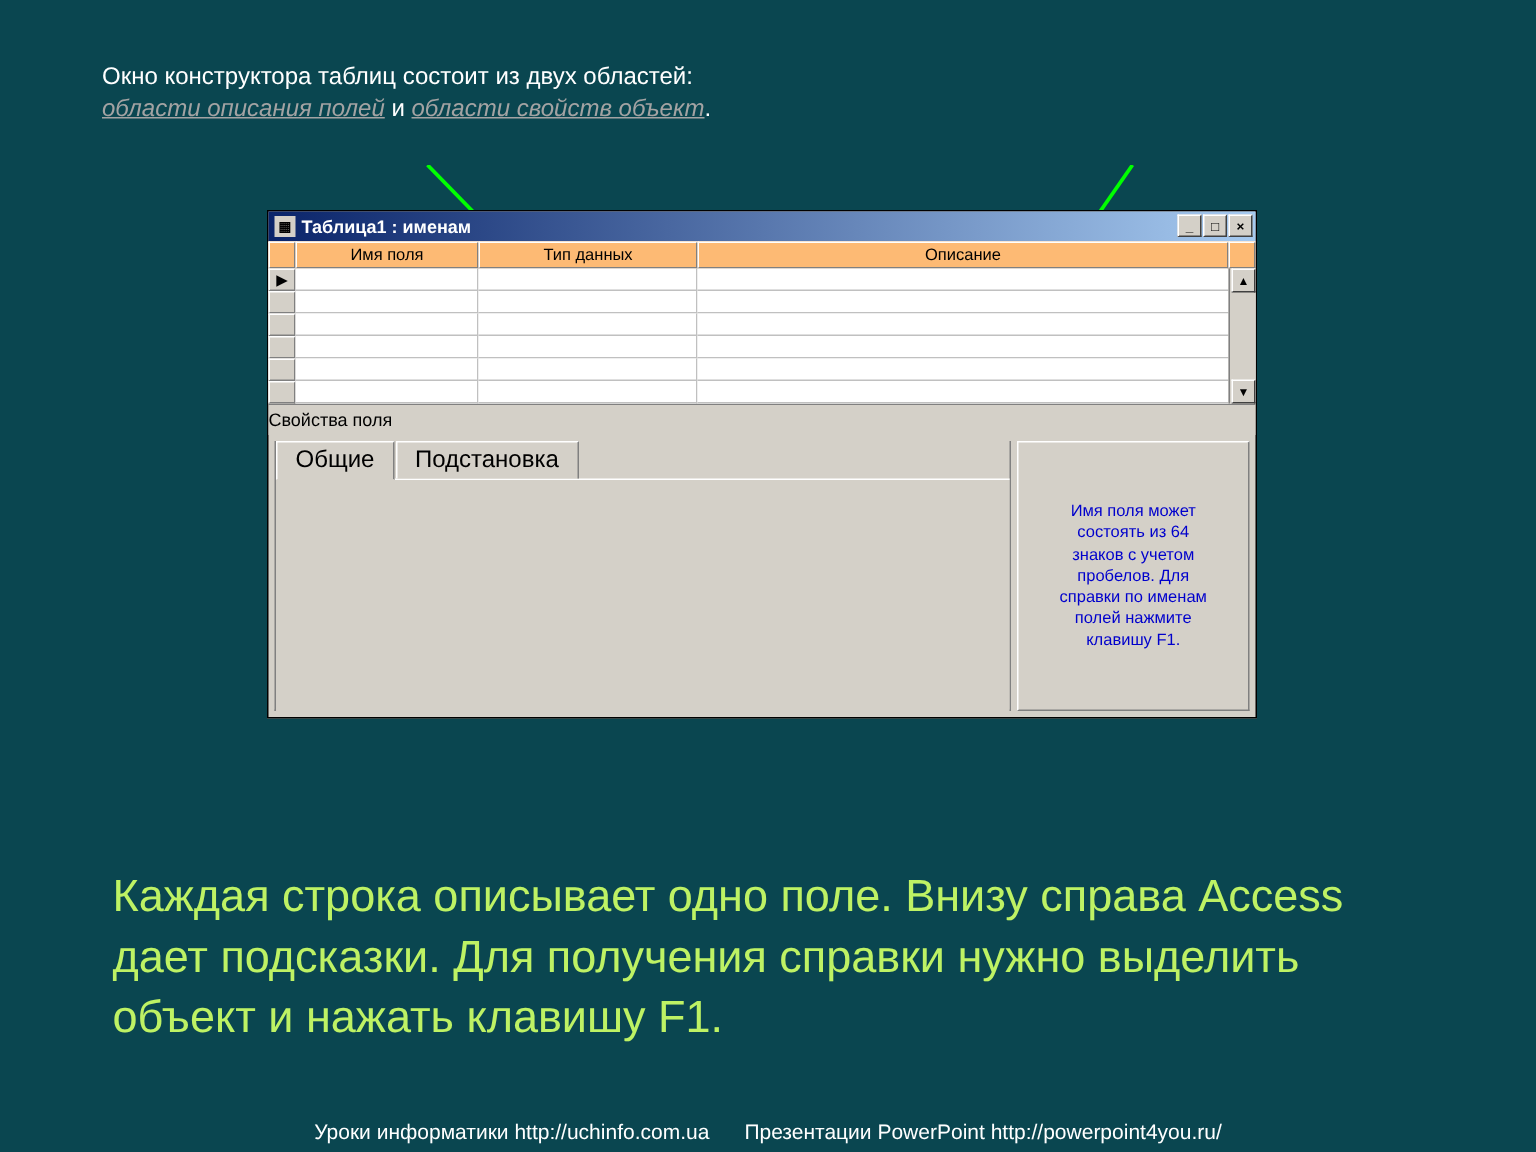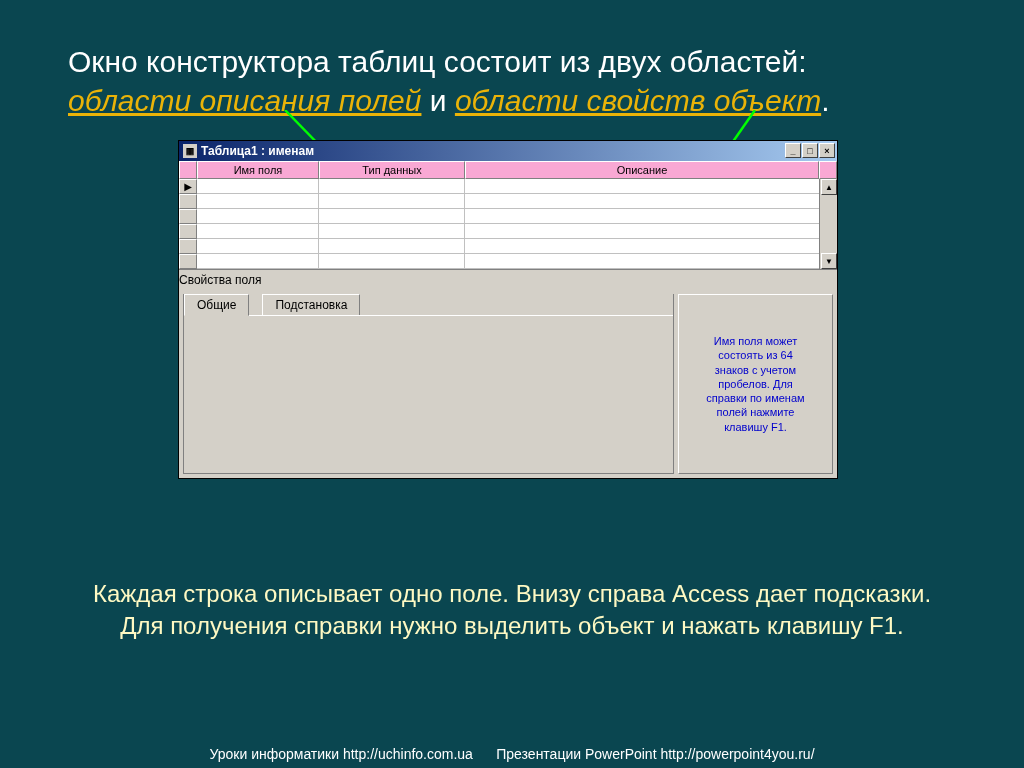--- a/index.html
+++ b/index.html
@@ -15,25 +15,25 @@
     position: relative;
     width: 100%;
     height: 100%;
   }
   .top-text {
     position: absolute;
     top: 42px;
     left: 68px;
     right: 68px;
     color: #fff;
-    font-size: 30px;
+    font-size: 16px;
     line-height: 1.3;
   }
   .top-text .yellow {
-    color: #eab308;
+    color: #a3a3a3;
     font-style: italic;
     text-decoration: underline;
   }
   .window {
     position: absolute;
     top: 140px;
     left: 178px;
     width: 660px;
     background: #d4d0c8;
     border: 1px solid #000;
@@ -82,21 +82,21 @@
     color: #000;
     font-weight: bold;
   }
   .grid-area {
     background: #fff;
     position: relative;
   }
   .grid-header {
     display: flex;
     height: 18px;
-    background: #f9a8d4;
+    background: #fdba74;
   }
   .gh-cell {
     border: 1px solid #808080;
     border-top-color: #fff;
     border-left-color: #fff;
     font-size: 11px;
     display: flex;
     align-items: center;
     justify-content: center;
   }
@@ -171,28 +171,28 @@
     border: 1px solid #808080;
     border-top: none;
     background: #d4d0c8;
   }
   .tabs {
     display: flex;
     position: relative;
     top: 0;
   }
   .tab {
-    font-size: 12px;
+    font-size: 16px;
     padding: 3px 12px;
     background: #d4d0c8;
     border: 1px solid #808080;
     border-bottom: none;
     border-top-color: #fff;
     border-left-color: #fff;
-    margin-right: 13px;
+    margin-right: 1px;
     position: relative;
   }
   .tab.active {
     background: #d4d0c8;
     z-index: 2;
     border-bottom: 1px solid #d4d0c8;
     margin-bottom: -1px;
   }
   .tab-body {
     border-top: 1px solid #fff;
@@ -214,24 +214,23 @@
     color: #0000cc;
     font-size: 11px;
     text-align: center;
     line-height: 1.3;
   }
   .bottom-text {
     position: absolute;
     top: 578px;
     left: 75px;
     right: 75px;
-    color: #fef9c3;
-    font-size: 24px;
+    color: #bef264;
+    font-size: 30px;
     line-height: 1.35;
-    text-align: center;
   }
   .footer {
     position: absolute;
     bottom: 6px;
     left: 0;
     right: 0;
     text-align: center;
     color: #ffffff;
     font-size: 14px;
   }

